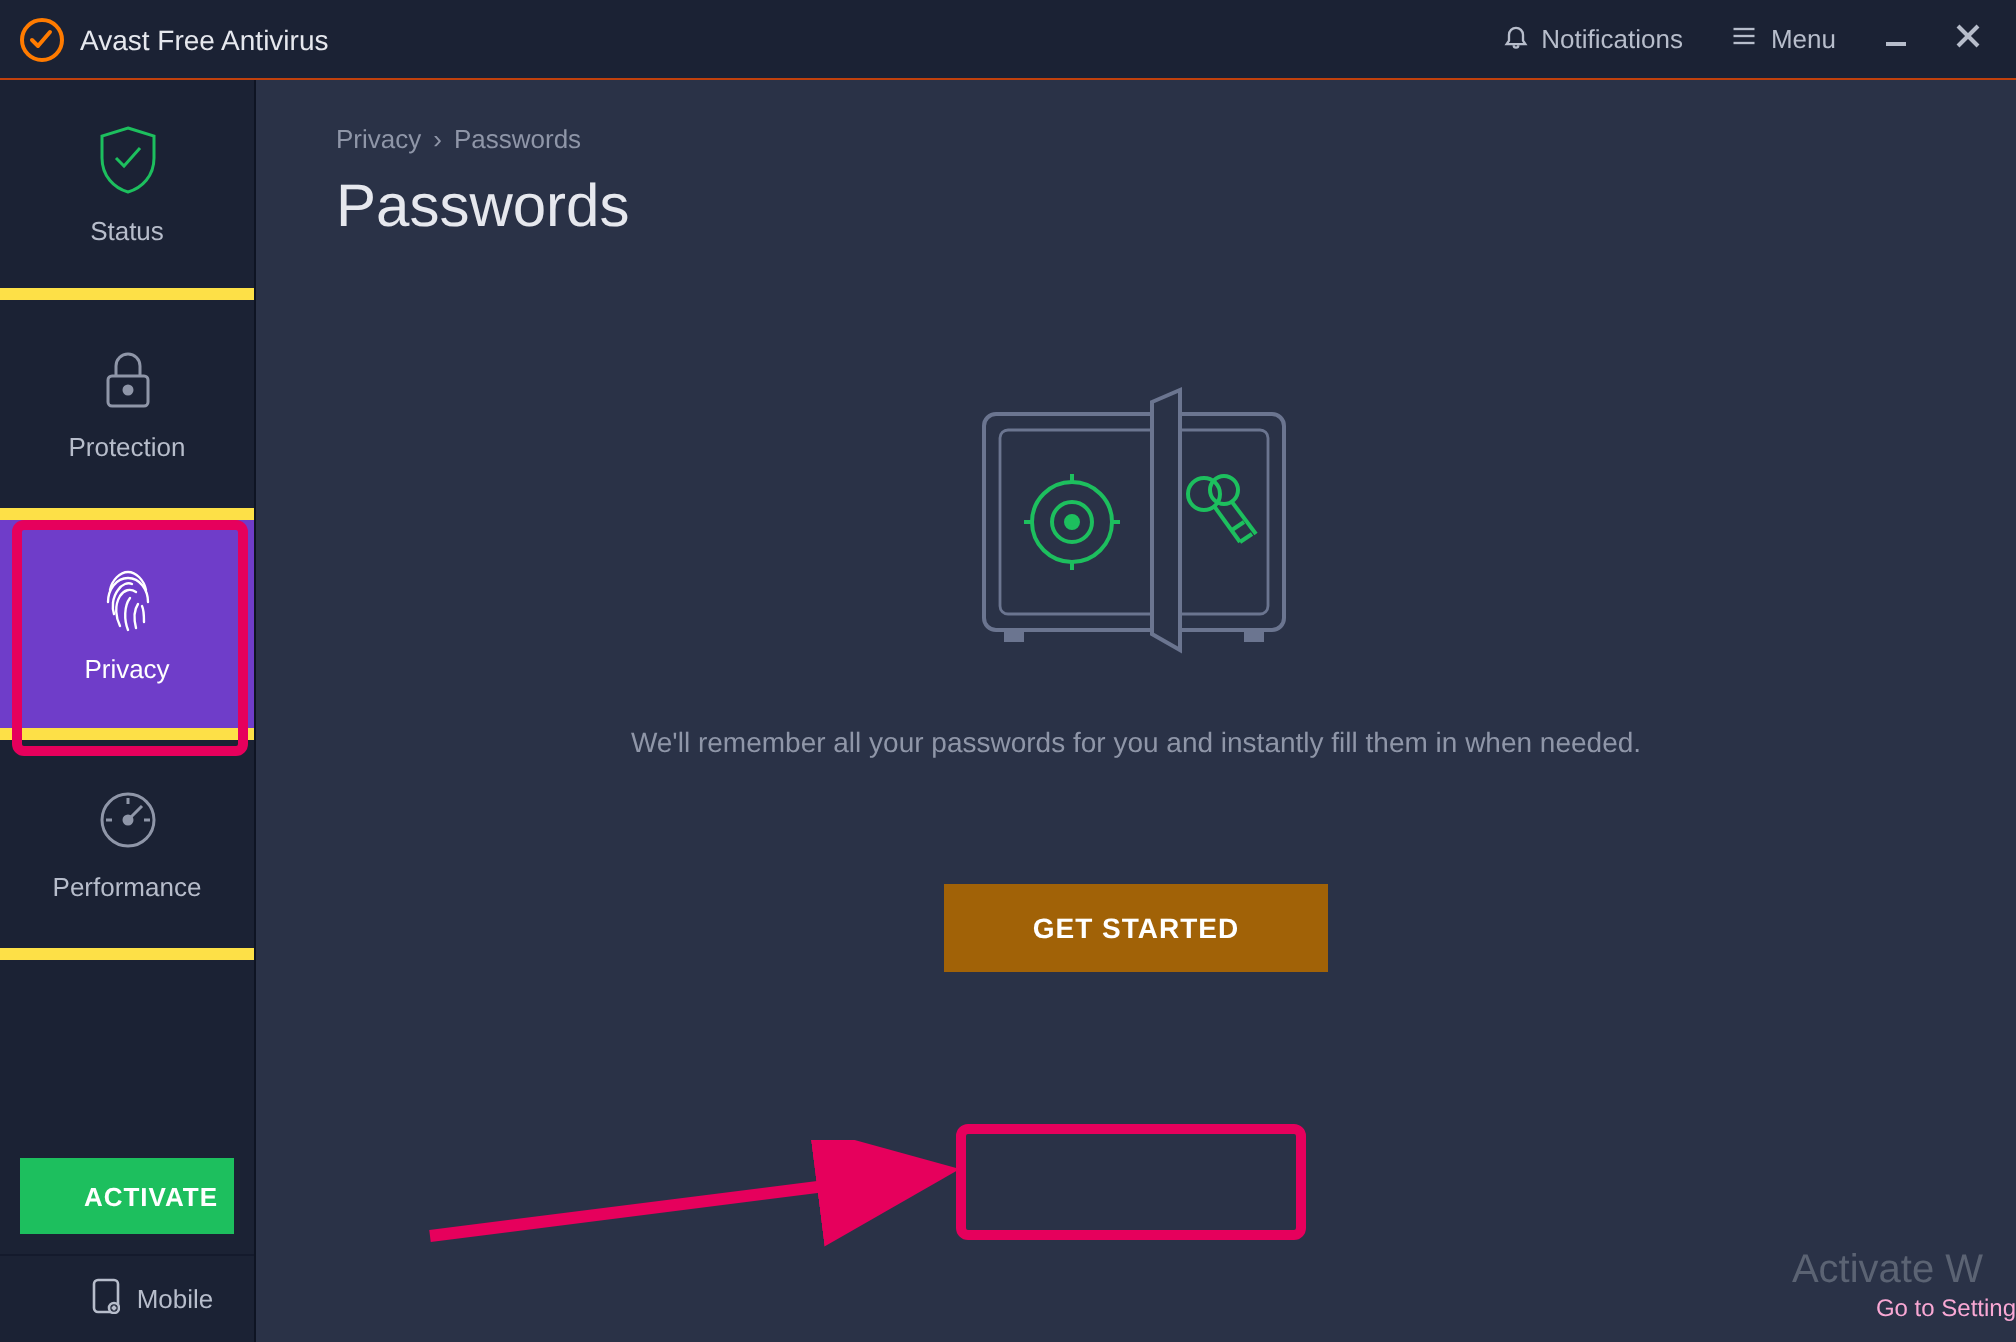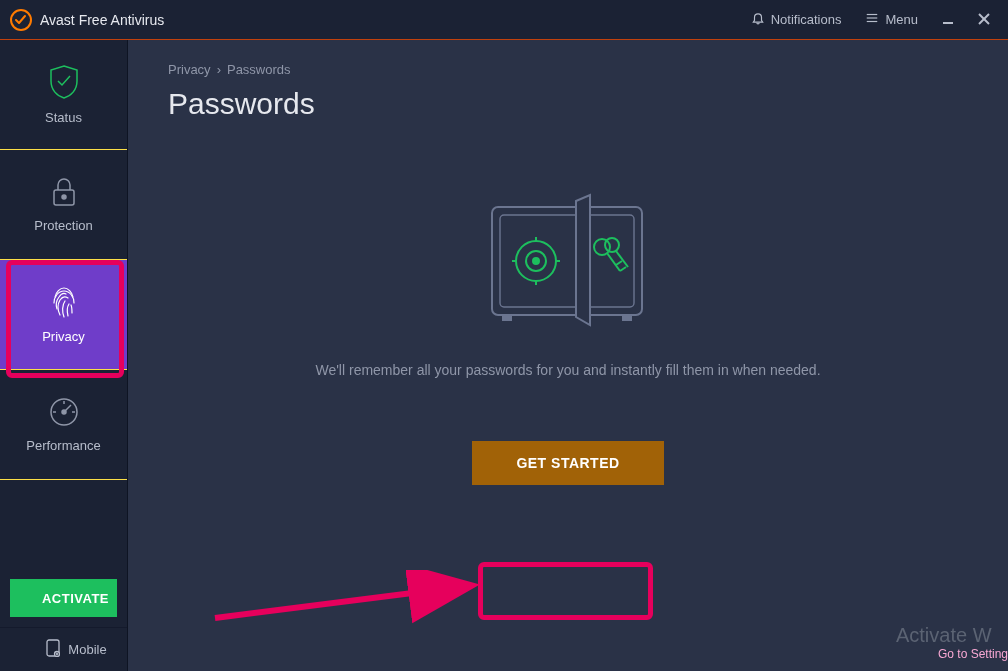--- a/index.html
+++ b/index.html
@@ -47,21 +47,21 @@
   .sidebar-item {
     height: 110px;
     display: flex;
     flex-direction: column;
     align-items: center;
     justify-content: center;
     gap: 10px;
     color: #b7bdcb;
     font-size: 13px;
     cursor: pointer;
-    border-bottom: 1px solid #fde047;
+    border-bottom: 6px solid #fde047;
   }
   .sidebar-item.active {
     background: #6f3dc9;
     color: #ffffff;
   }
   .sidebar-item svg { display:block; }
   .sidebar-activate-wrap { margin-top:auto; padding: 10px; }
   .sidebar-activate {
     width: 100%;
     height: 38px;

